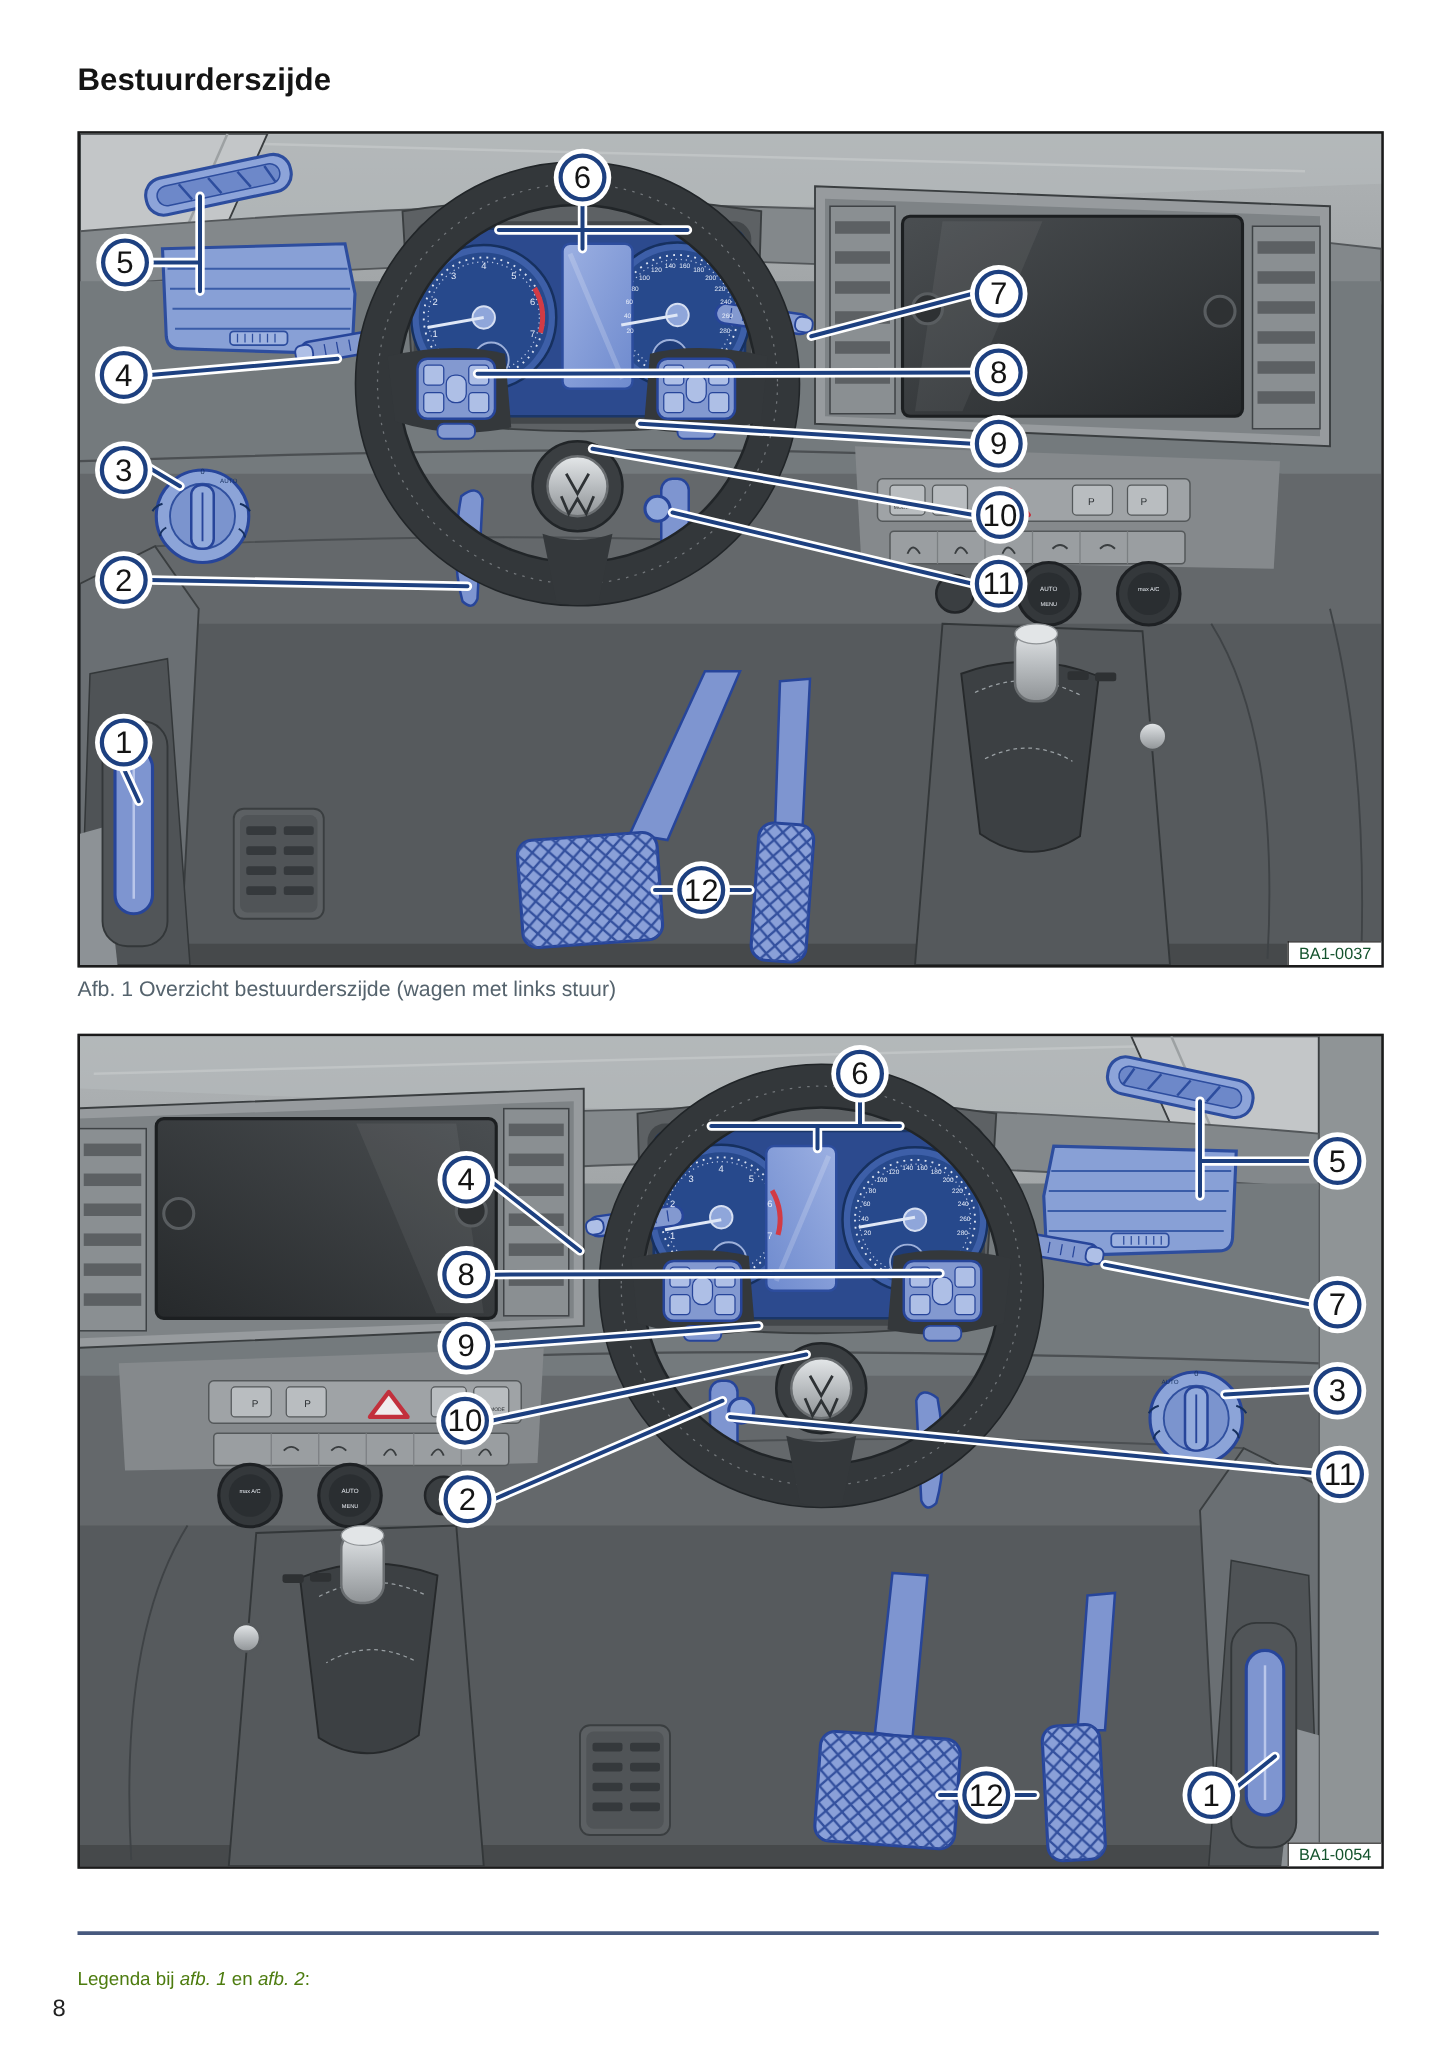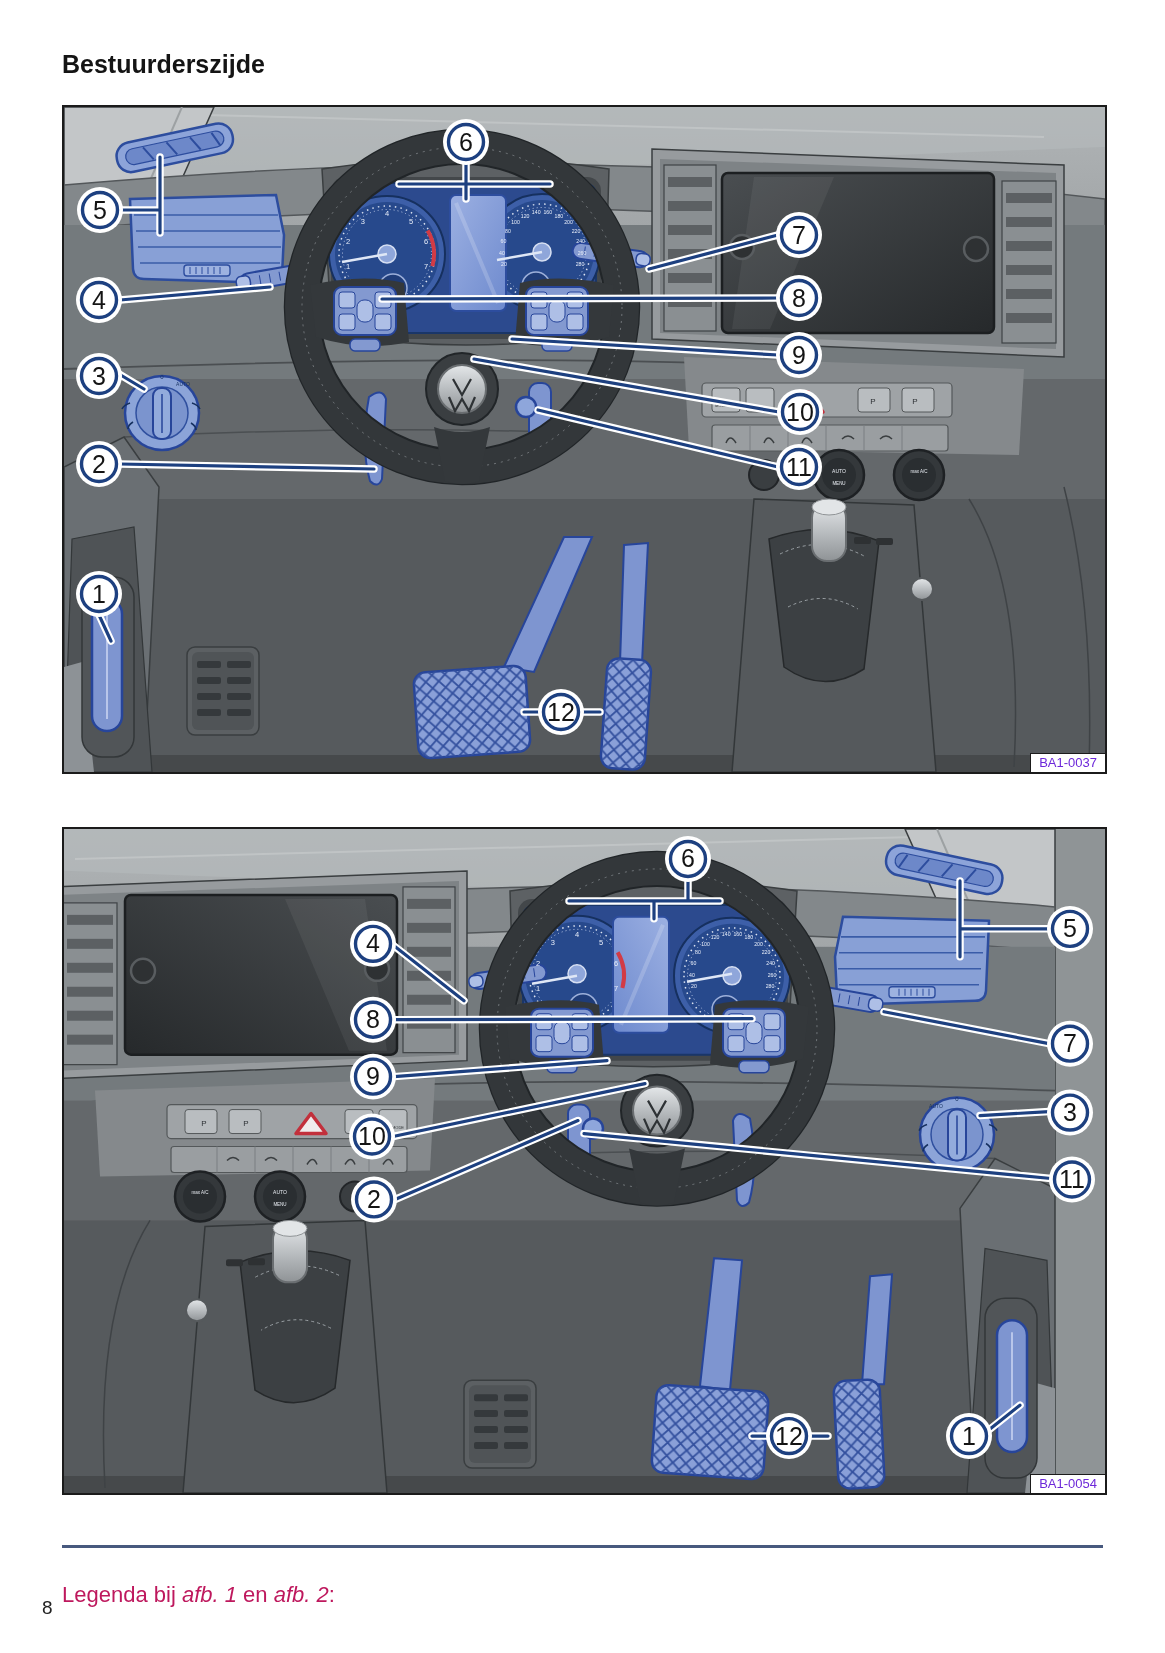--- a/index.html
+++ b/index.html
@@ -2,24 +2,24 @@
 <html><head>
 <meta charset="utf-8">
 <style>
   html,body{margin:0;padding:0;background:#ffffff;}
   .page{position:relative;width:1165px;height:1653px;background:#ffffff;overflow:hidden;
         font-family:"Liberation Sans",sans-serif;}
   .title{position:absolute;left:62px;top:50px;font-size:25px;font-weight:bold;color:#141414;margin:0;}
   .figure{position:absolute;left:62px;width:1041px;border:2px solid #1b1b1b;box-sizing:content-box;background:#8f9496;}
   .figure svg{display:block;}
   .figcode{position:absolute;right:0;bottom:0;background:#ffffff;border:1px solid #1b1b1b;
-           border-right:none;border-bottom:none;padding:1px 8px 2px 8px;font-size:13px;color:#6d28d9;}
+           border-right:none;border-bottom:none;padding:1px 8px 2px 8px;font-size:13px;color:#14532d;}
   .caption{position:absolute;left:62px;font-size:17px;color:#55636d;}
   .rule{position:absolute;left:62px;top:1545px;width:1041px;height:3px;background:#47597e;}
-  .legend{position:absolute;left:62px;top:1560px;font-size:22px;color:#be185d;}
+  .legend{position:absolute;left:62px;top:1560px;font-size:15px;color:#4d7c0f;}
   .legend .it{font-style:italic;}
   .pagenum{position:absolute;left:42px;top:1597px;font-size:19px;color:#222222;}
   svg text{font-family:"Liberation Sans",sans-serif;}
 </style>
 </head>
 <body>
 
 <svg width="0" height="0" style="position:absolute" aria-hidden="true">
   <defs>
     <linearGradient id="bgGrad" x1="0" y1="0" x2="0" y2="1">
@@ -355,20 +355,21 @@
           </g>
           <g>
             <circle cx="497" cy="605" r="23" fill="#ffffff"></circle>
             <circle cx="497" cy="605" r="17.5" fill="#ffffff" stroke="#1d4080" stroke-width="3.4"></circle>
             <text x="497" y="613.5" text-anchor="middle" font-size="25" fill="#141414">12</text>
           </g>
         </g>
     </svg>
     <div class="figcode">BA1-0037</div>
   </div>
+  <div class="caption" style="top:782px;">Afb. 1 Overzicht bestuurderszijde (wagen met links stuur)</div>
 
   <div class="figure" style="top:827px;height:664px;">
     <svg viewBox="0 0 1041 665" width="100%" height="100%" preserveAspectRatio="none">
       <g transform="translate(991 0) scale(-1 1)">
         <use href="#dash-art"></use>
       </g>
 
       <use href="#footrest" x="400" y="552"></use>
       <g>
         <polygon points="650,430 678,432 666,562 636,558" fill="#7e95d0" stroke="#27459a" stroke-width="2"></polygon>

